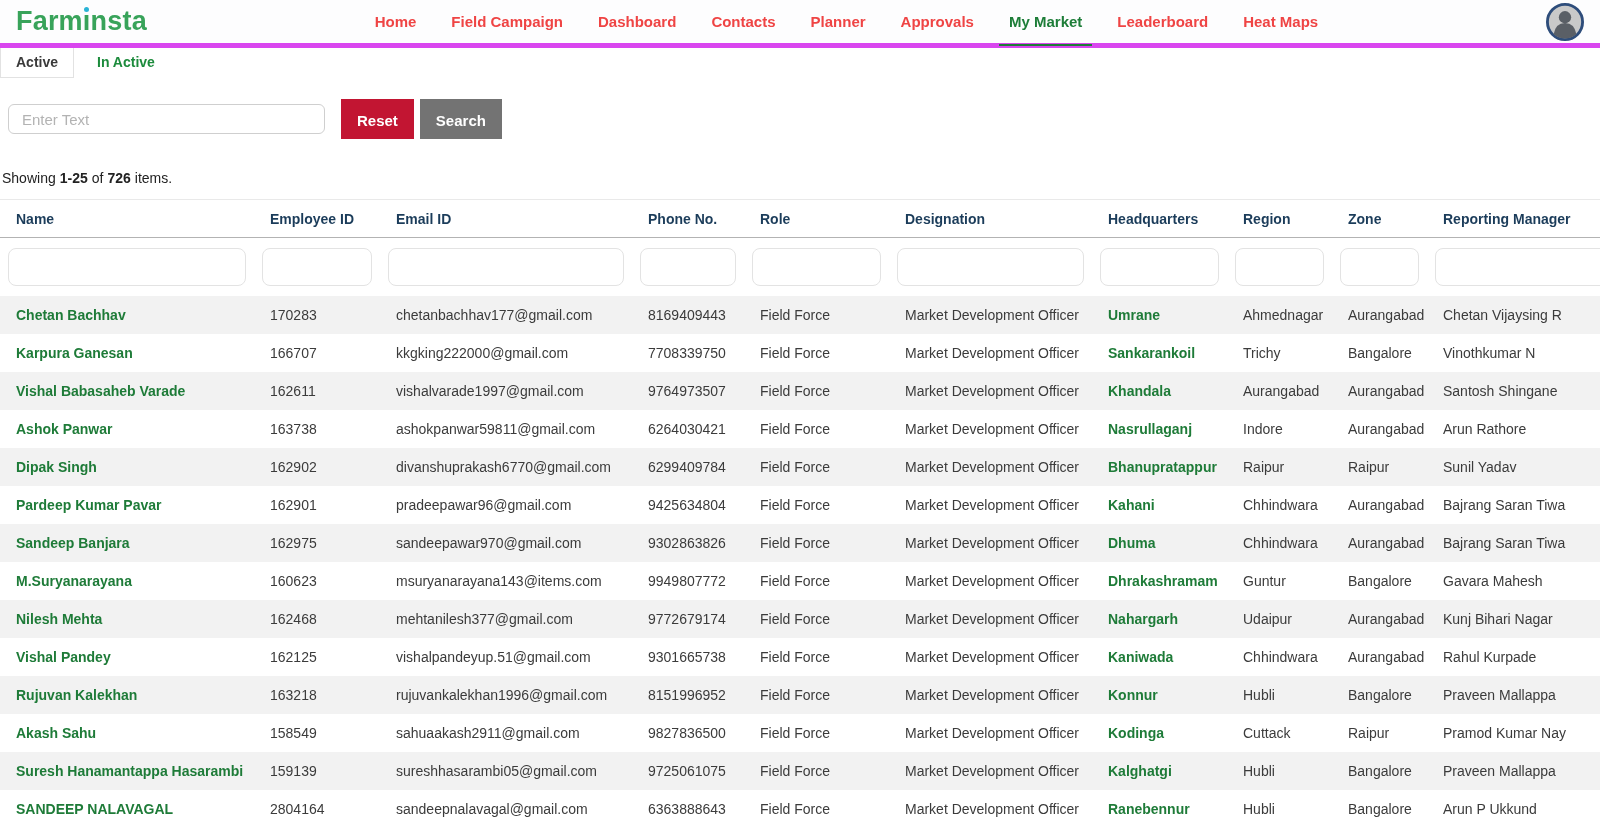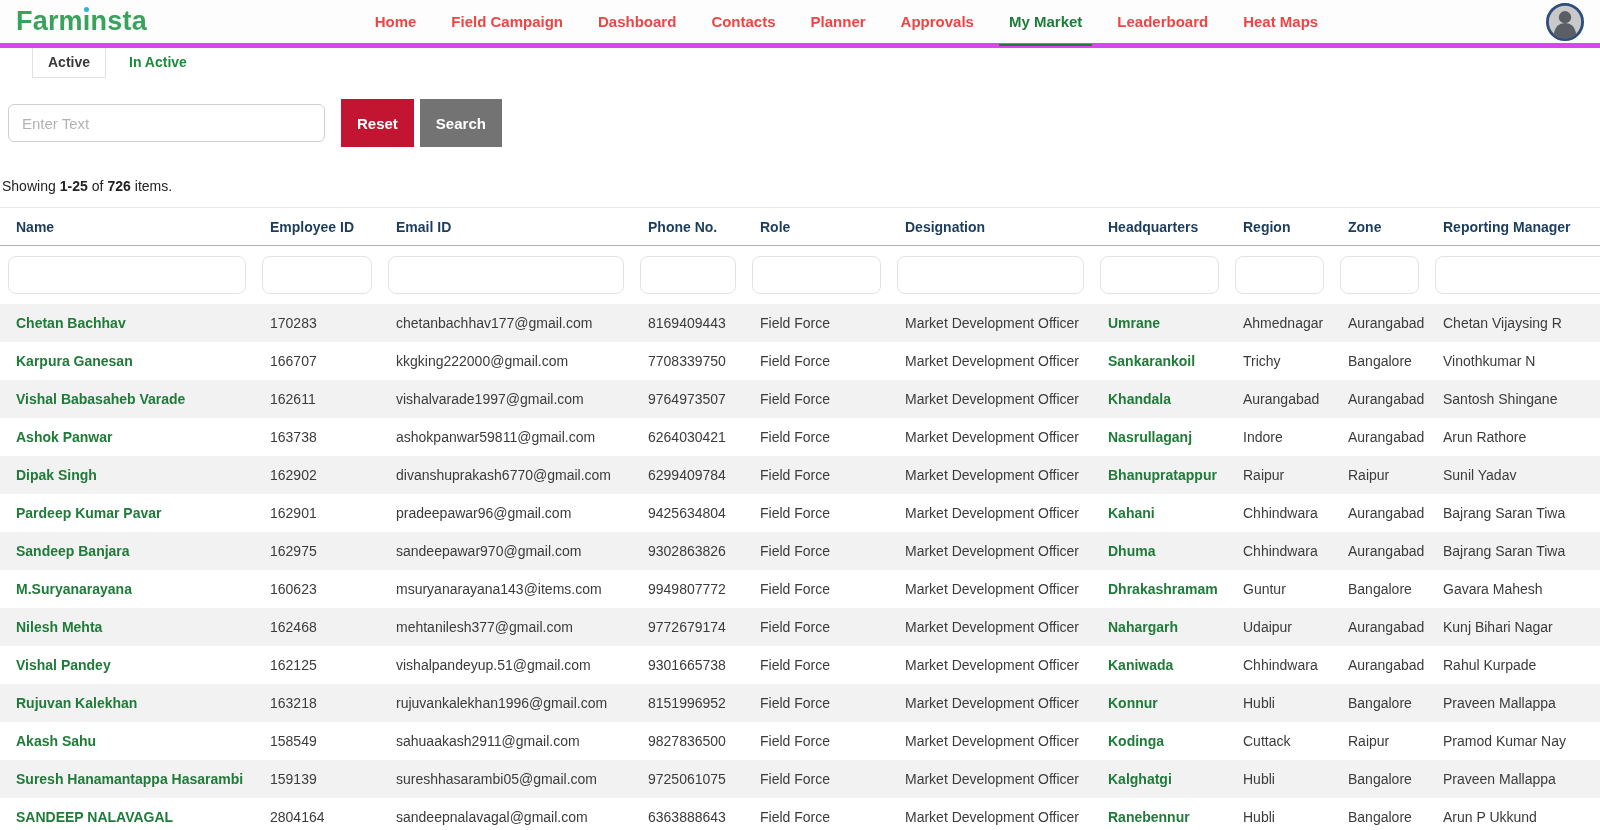--- a/index.html
+++ b/index.html
@@ -17,32 +17,32 @@
   .nav-items { flex:1; display:flex; justify-content:center; gap:35px; height:48px;
                align-items:center; }
   .nav-item { position:relative; font-size:15px; font-weight:600; color:#ef4444;
               height:48px; line-height:48px; cursor:pointer; white-space:nowrap; }
   .nav-item.active { color:#1d7d38; }
   .nav-item.active::after { content:""; position:absolute; left:-10px; right:-10px;
               bottom:0; height:2px; background:#1d7d38; }
   .avatar { width:38px; height:38px; flex:0 0 38px; }
 
   
-  .tabs { display:flex; padding-left:32px; }
+  .tabs { display:flex; padding-left:0; }
   .tab { padding:6px 15px 7px; font-size:14px; font-weight:700; cursor:pointer; }
   .tab.active { color:#3a3a3a; background:#fff; border:1px solid #e2e2e2; border-top:none; }
   .tab.inactive { color:#1c8b3c; margin-left:8px; }
 
   
   .toolbar { display:flex; align-items:center; margin:21px 0 0 8px; }
-  .search-input { width:317px; height:38px; border:1px solid #cfcfcf; border-radius:6px;
+  .search-input { width:317px; height:30px; border:1px solid #cfcfcf; border-radius:6px;
                   padding:0 13px; font-size:15px; color:#333; outline:none;
                   font-family:"Liberation Sans", sans-serif; }
   .search-input::placeholder { color:#b3b3b3; }
-  .btn { height:48px; border:none; color:#fff; font-size:15px; font-weight:700;
+  .btn { height:40px; border:none; color:#fff; font-size:15px; font-weight:700;
          padding:13px 16px; cursor:pointer; font-family:"Liberation Sans", sans-serif; }
   .btn-reset { margin-left:16px; }
   .btn-search { margin-left:6px; }
 
   
   .summary { margin:31px 0 0 2px; font-size:14px; color:#222; }
   .summary span { margin-right:4px; }
   .summary .b { font-weight:700; }
 
   

